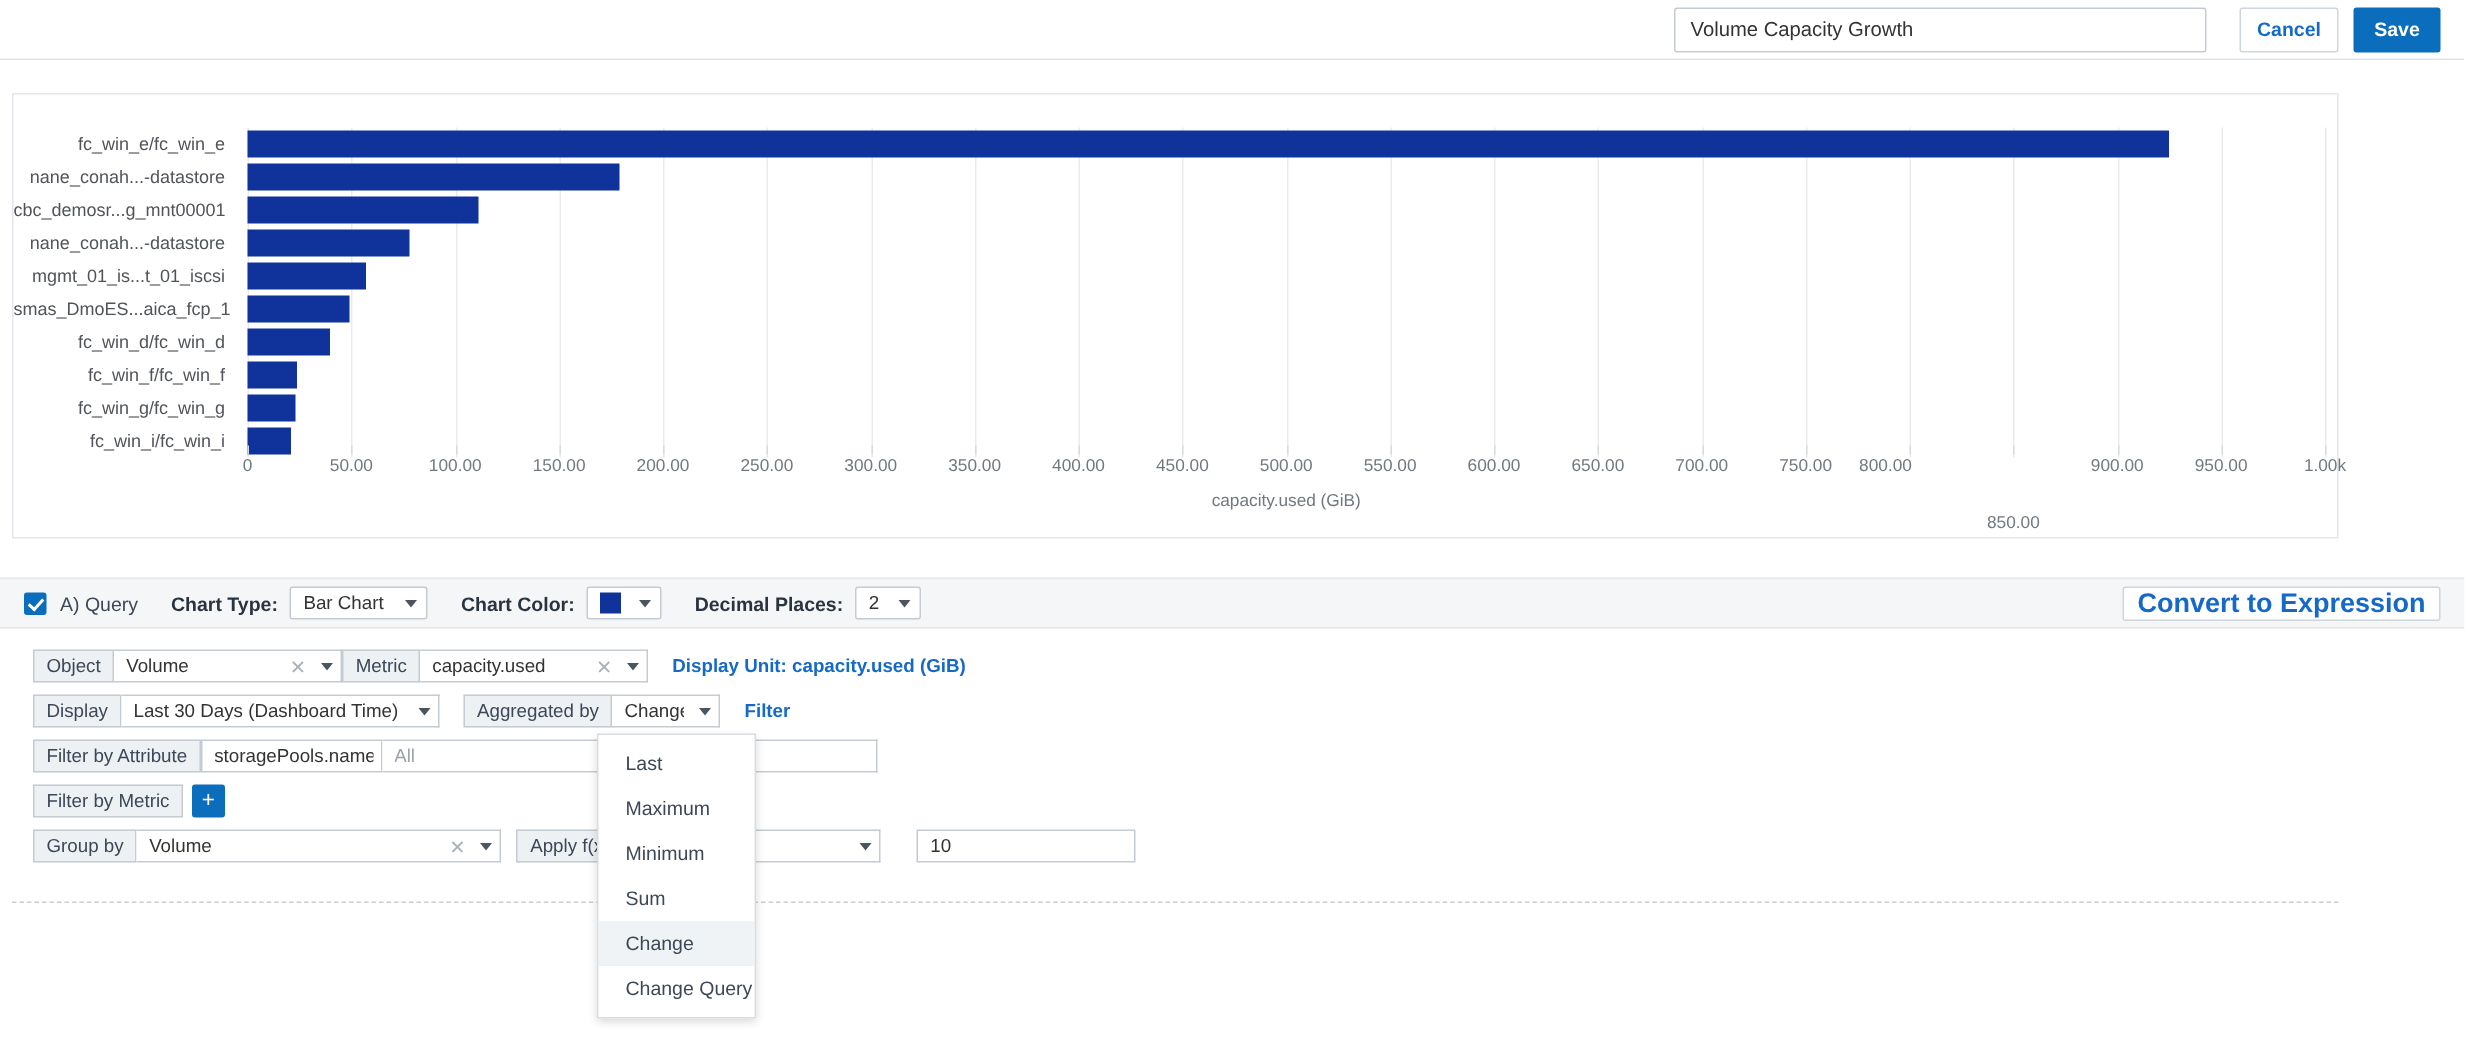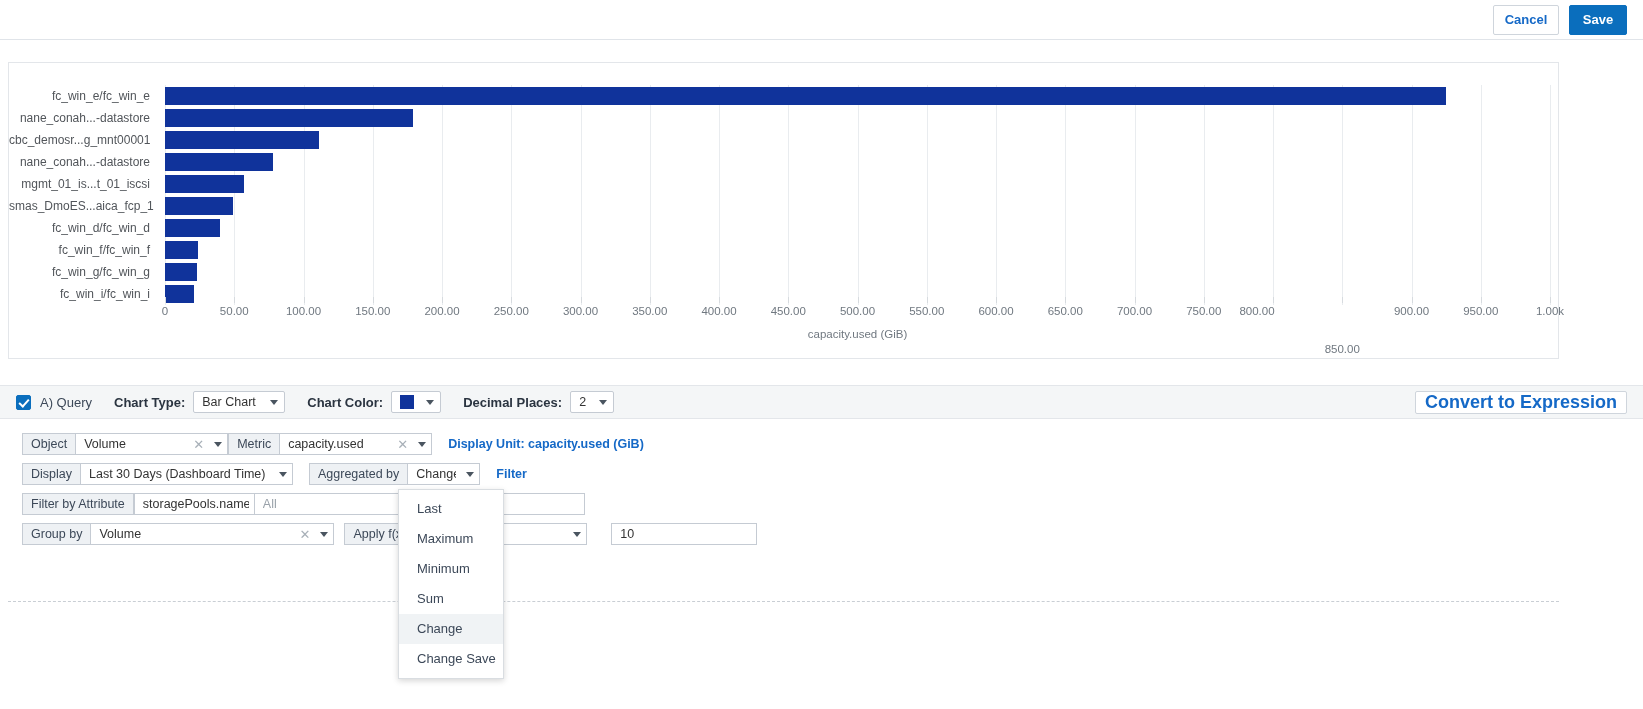--- a/index.html
+++ b/index.html
@@ -210,20 +210,21 @@
     cursor: pointer; white-space: nowrap;
   }
   .menu-item.sel { background: #f0f3f5; }
 </style>
 </head>
 <body>
 
 <div class="app">
 
   <div class="topbar">
+    <input class="title-input" id="title-input" placeholder="Widget name" value="Volume Capacity Growth" style="">
     <button class="btn-cancel">Cancel</button>
     <button class="btn-save">Save</button>
   </div>
 
   <div class="chart-panel">
     <div class="chart-inner">
       <div class="cat-labels" id="cat-labels">
           <div class="cat-label">fc_win_e/fc_win_e</div>
           <div class="cat-label">nane_conah...-datastore</div>
           <div class="cat-label">cbc_demosr...g_mnt00001</div>
@@ -410,20 +411,26 @@
         <div class="pill-label">Filter by Attribute</div>
         <div class="pill-field" style="width:121px;border-left:1px solid #c5cbd3">
           <span class="val">storagePools.name</span>
         </div>
         <div class="pill-field" style="width:330px">
           <span class="val ph">All</span>
         </div>
       </div>
     </div>
 
+    <div class="row">
+      <div class="pill">
+        <div class="pill-label">Filter by Metric</div>
+      </div>
+      <div class="btn-plus">+</div>
+    </div>
 
     <div class="row">
       <div class="pill">
         <div class="pill-label">Group by</div>
         <div class="pill-field" style="width:243px">
           <span class="val">Volume</span>
           <span style="display:flex;align-items:center">
             <span class="xmark">✕</span>
             <span class="caret"></span>
           </span>
@@ -444,16 +451,16 @@
   </div>
 
   <div class="dashed-sep"></div>
 
   <div class="menu" id="agg-menu">
       <div class="menu-item">Last</div>
       <div class="menu-item">Maximum</div>
       <div class="menu-item">Minimum</div>
       <div class="menu-item">Sum</div>
       <div class="menu-item sel">Change</div>
-      <div class="menu-item">Change Save</div>
+      <div class="menu-item">Change Query</div>
     </div>
 
 </div>
 
 </body></html>

